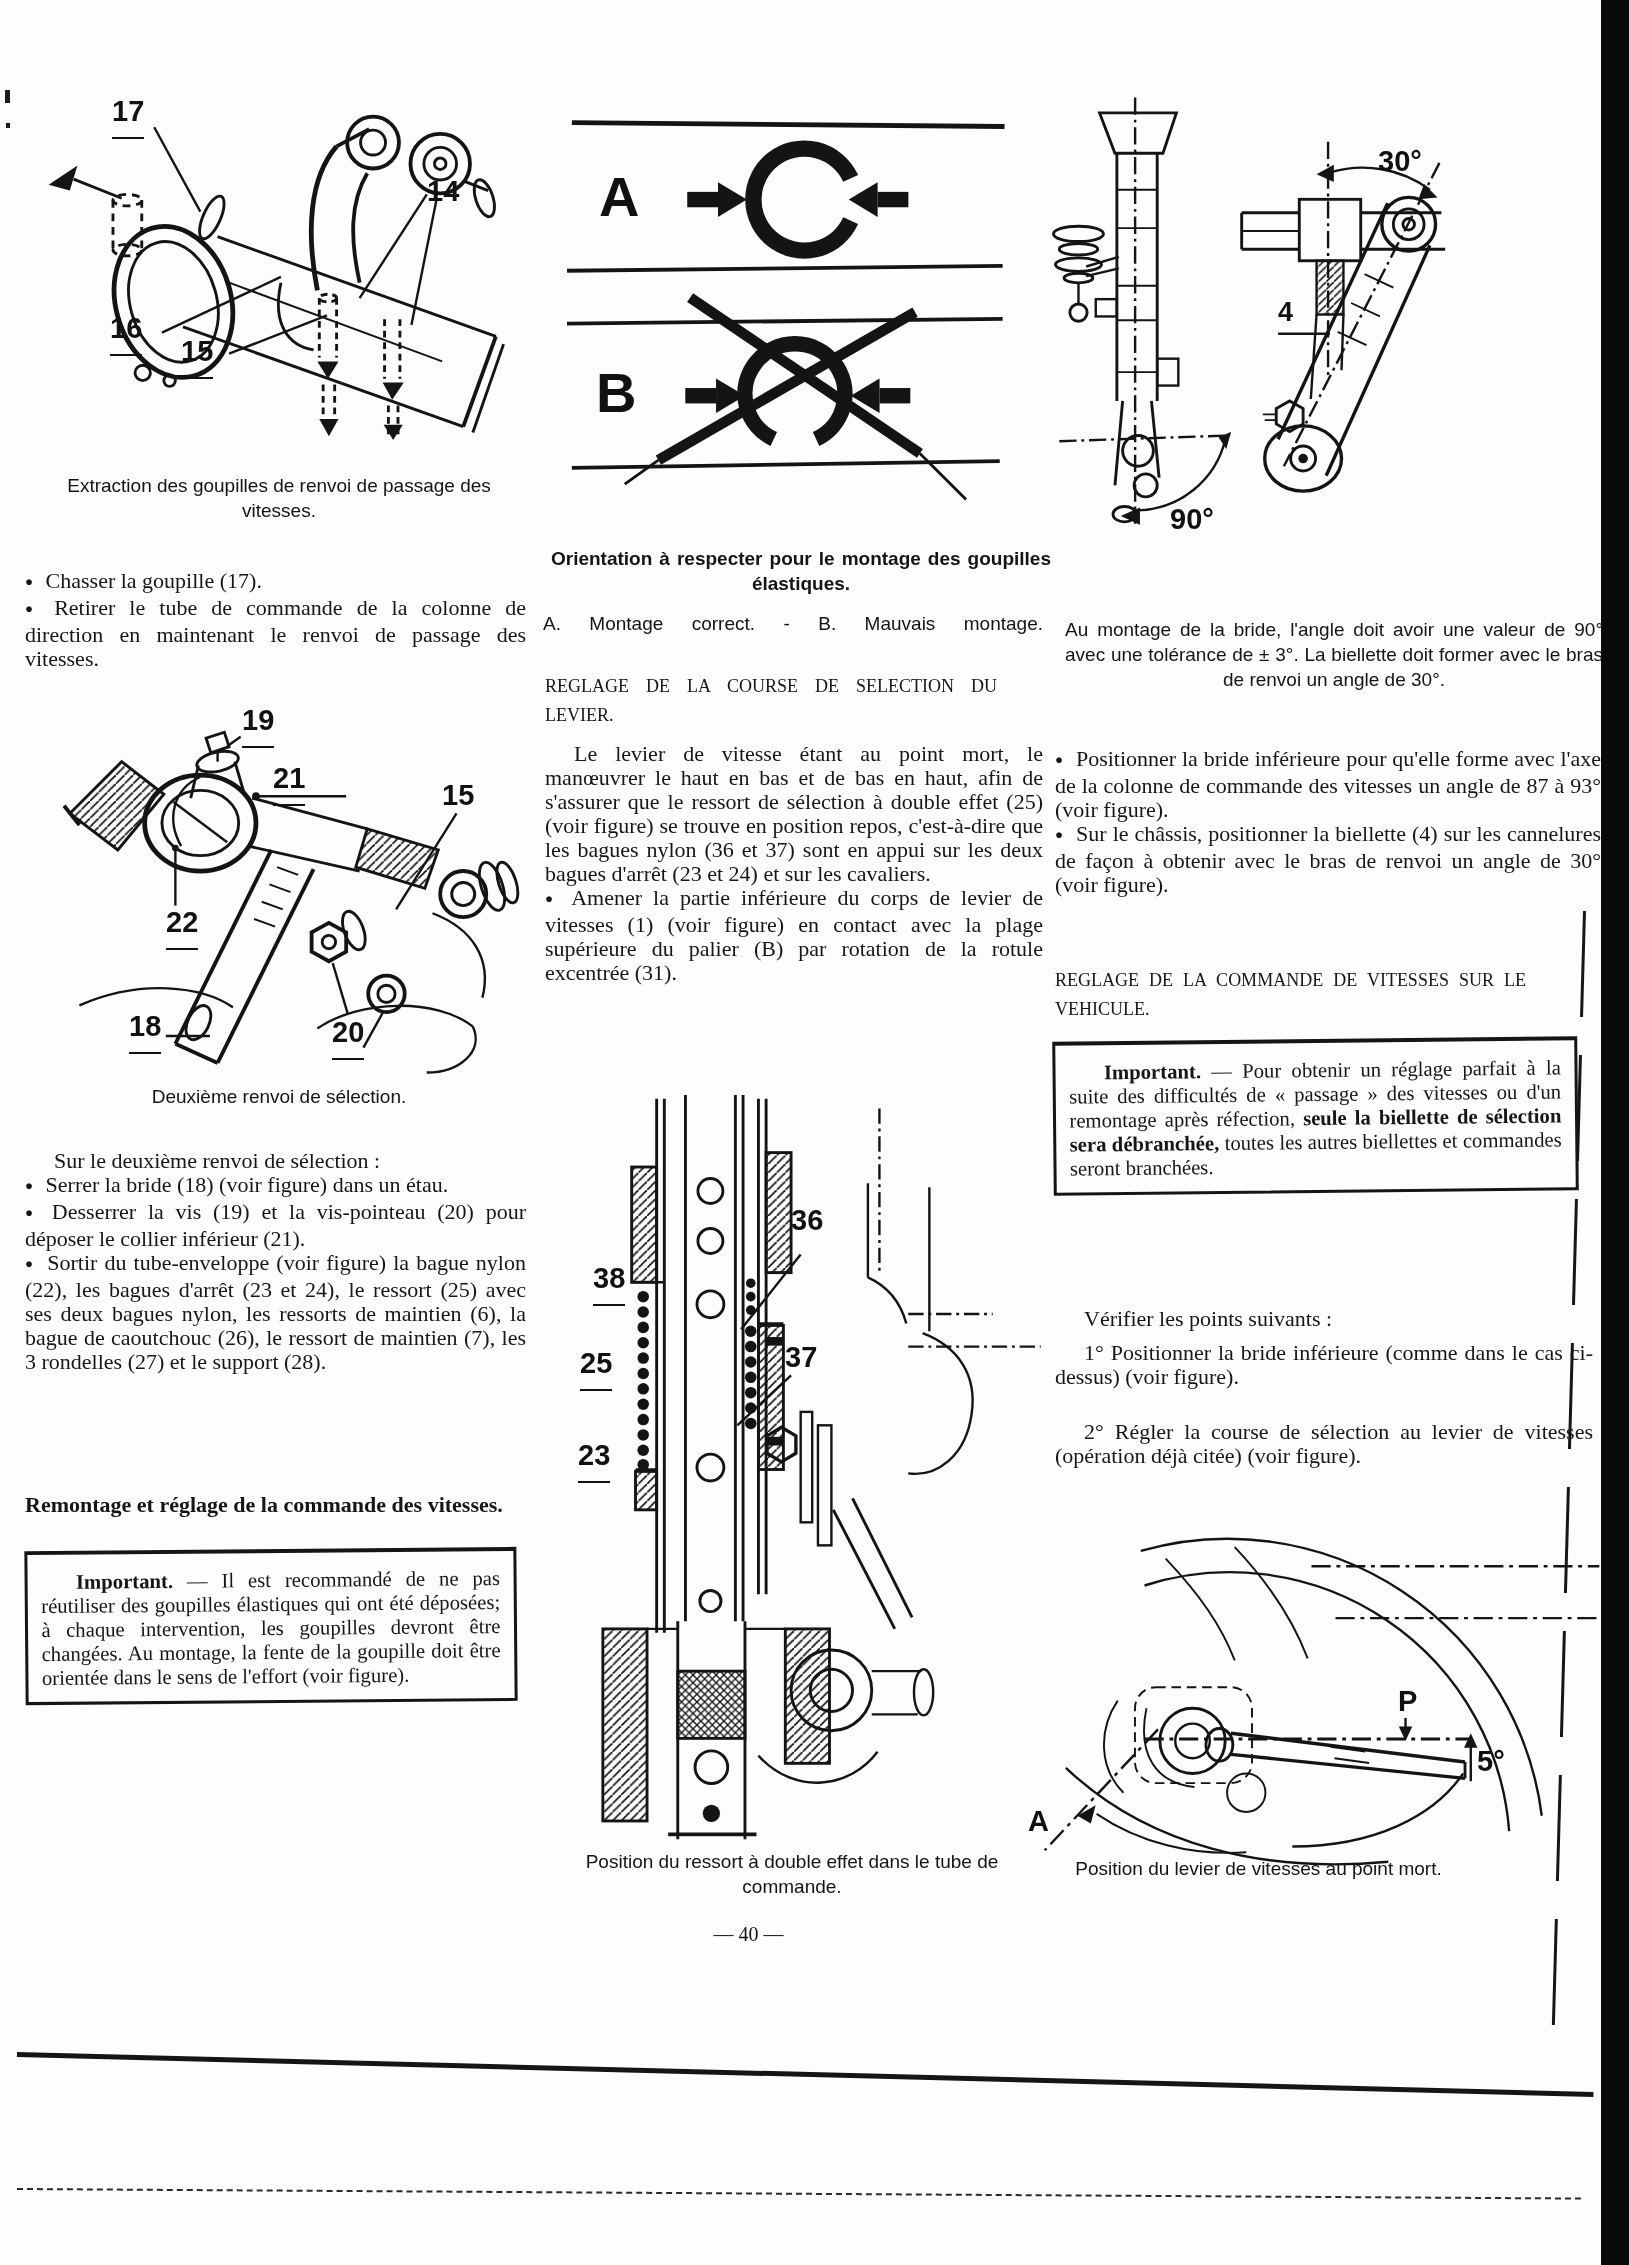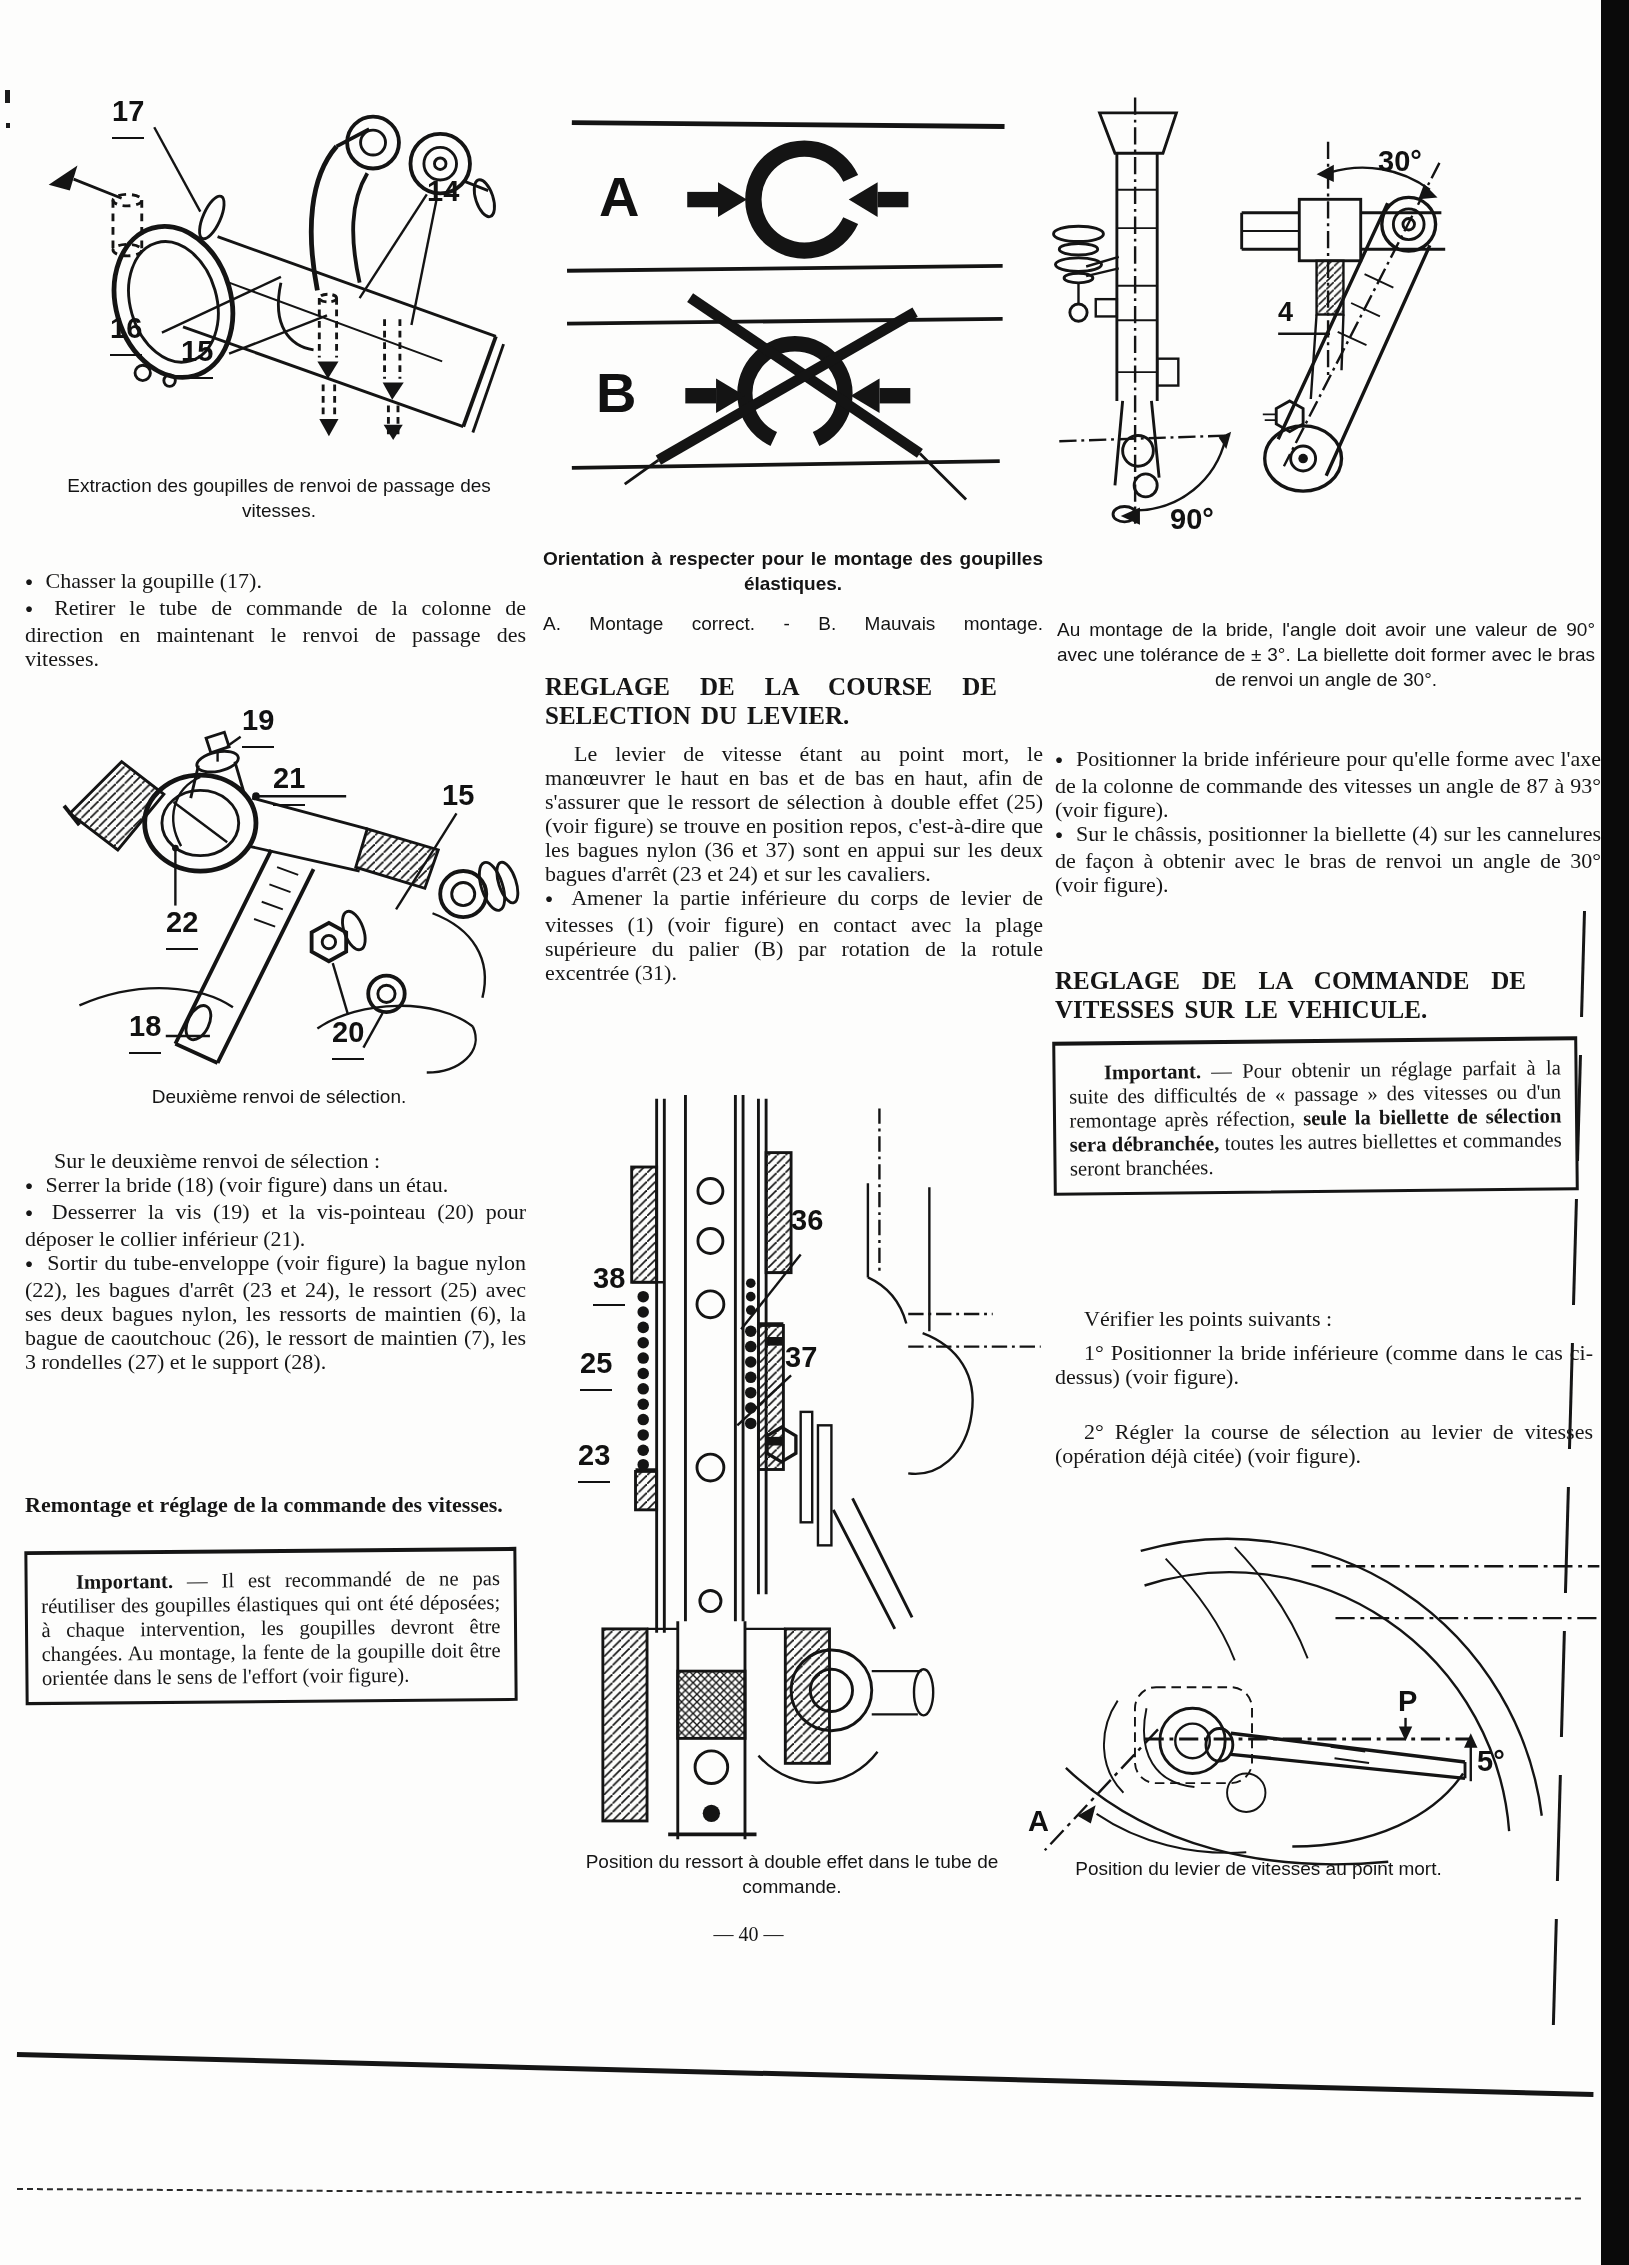--- a/index.html
+++ b/index.html
@@ -5,28 +5,28 @@
   html,body{margin:0;padding:0;background:#ffffff;}
   .page{position:relative;width:1629px;height:2265px;background:#fdfdfc;overflow:hidden;
         font-family:"Liberation Serif",serif;color:#161616;}
   
   .body-text{font-size:22px;line-height:24px;text-align:justify;}
   .body-text p{margin:0;}
   .indent{text-indent:29px;}
   .bullet{position:relative;}
   .bullet::before{content:"●";font-size:13.4px;margin-right:12.5px;position:relative;top:-1.9px;}
   .h-serif{font-weight:bold;font-size:22px;line-height:28px;text-align:justify;text-align-last:left;}
-  .h-caps{font-weight:bold;font-size:25px;line-height:29px;text-align:justify;word-spacing:3.8px;}
+  .h-caps{font-weight:normal;font-size:18px;line-height:29px;text-align:justify;word-spacing:3.8px;}
   .imp-box{border:3.8px solid #151515;border-top-width:4.8px;padding:15.4px 13.4px 11.5px 13.4px;
            font-size:20.7px;line-height:24px;text-align:justify;}
   .imp-lead{font-weight:bold;}
   .imp-bold{font-weight:bold;}
   .fig-caption{font-family:"Liberation Sans",sans-serif;font-size:19px;line-height:25px;
                text-align:center;color:#141414;}
-  .fig-caption.just{text-align:justify;text-align-last:center;}
+  .fig-caption.just{text-align:justify;text-align-last:center;margin-left:8px;}
   .fig-caption.bold{font-weight:bold;}
   .fig-caption.spread{text-align:justify;text-align-last:justify;}
   .pagenum{font-family:Liberation Serif, serif;font-size:20px;text-align:center;}
   
   .fig{position:absolute;}
   .fig svg{position:absolute;left:0;top:0;}
   .fig-label{position:absolute;font-family:"Liberation Sans",sans-serif;font-weight:bold;
              font-size:29px;line-height:1;color:#111;}
   .fig-label.u{border-bottom:2.9px solid #111;padding-bottom:11px;}
   .fig-label.big{font-size:56px;}

